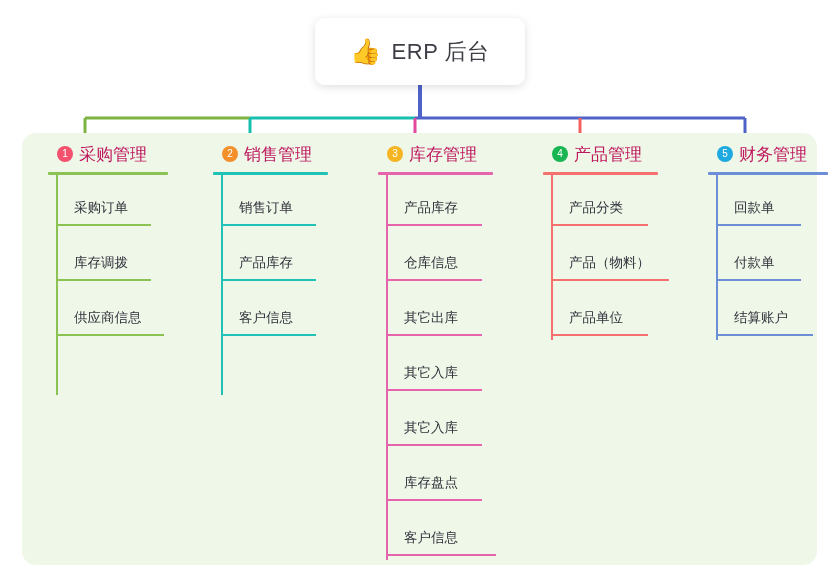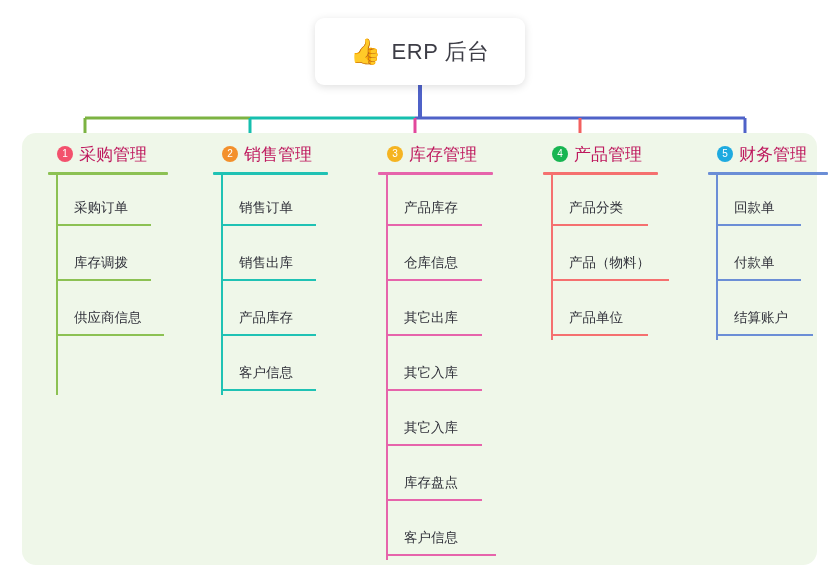--- a/index.html
+++ b/index.html
@@ -195,24 +195,20 @@
           <span class="col-title">销售管理</span>
         </div>
         <div class="head-rule" style="background: rgb(31, 194, 180); width: 115px; margin-left: 10px;"></div>
         <div class="items">
           <div class="spine" style="background: rgb(31, 194, 180); height: 220px;"></div>
           <div class="item">
             <span class="item-label">销售订单</span>
             <div class="item-rule" style="background: rgb(31, 194, 180); width: 95px;"></div>
           </div>
           <div class="item">
-            <span class="item-label">销售出库</span>
-            <div class="item-rule" style="background: rgb(31, 194, 180); width: 95px;"></div>
-          </div>
-          <div class="item">
             <span class="item-label">产品库存</span>
             <div class="item-rule" style="background: rgb(31, 194, 180); width: 95px;"></div>
           </div>
           <div class="item">
             <span class="item-label">客户信息</span>
             <div class="item-rule" style="background: rgb(31, 194, 180); width: 95px;"></div>
           </div>
         </div>
       </div>
       <div class="column" style="left: 368px; width: 150px;">

